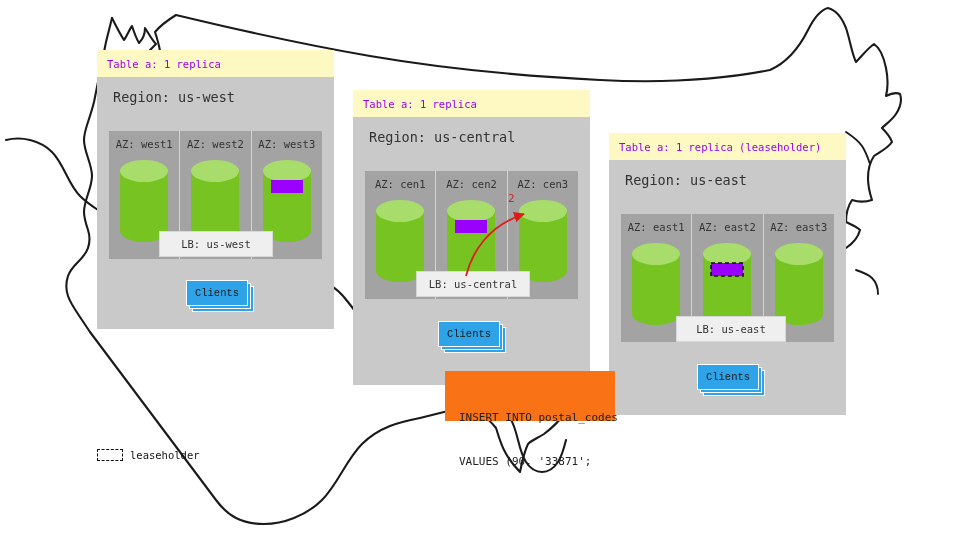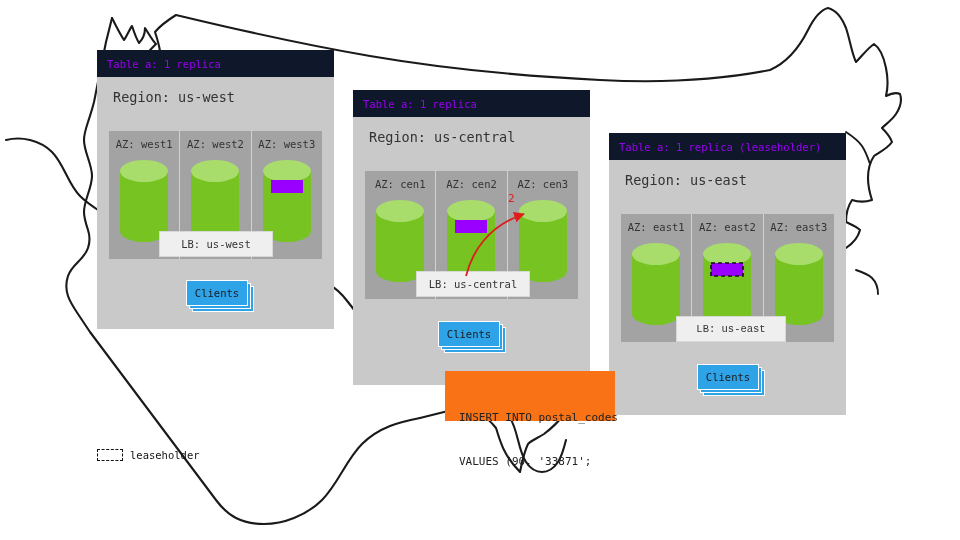--- a/index.html
+++ b/index.html
@@ -9,21 +9,21 @@
     font-family:"DejaVu Sans Mono","Liberation Mono",monospace;
   }
   #stage{position:absolute;inset:0;width:960px;height:540px;}
 
   
   #usmap{position:absolute;left:0;top:0;width:960px;height:540px;z-index:1;}
 
   
   .region{position:absolute;z-index:5;}
   .region-head{
-    background:#0f172a;
+    background:#fef9c3;
     color:#9a00f5;
     font-size:10.5px;
     letter-spacing:0px;
     padding:8px 10px 7px 10px;
     box-sizing:border-box;
     white-space:nowrap;
   }
   .region-body{
     background:#c9c9c9;
     box-sizing:border-box;
@@ -83,21 +83,21 @@
   .clients .card{
     position:absolute;
     background:#2ea3e8;
     border:1px solid #ffffff;
     box-sizing:border-box;
   }
   .clients .c3{left:6px;top:6px;width:62px;height:26px;}
   .clients .c2{left:3px;top:3px;width:62px;height:26px;}
   .clients .c1{left:0;top:0;width:62px;height:26px;
     display:flex;align-items:center;justify-content:center;
-    color:#1b1b1b;font-size:10.5px;}
+    color:#1b1b1b;font-size:10.5px;font-family:Liberation Mono, monospace;}
 
   
   .sqlbox{
     position:absolute;
     background:#f97316;
     box-sizing:border-box;
     padding:10px 14px;
     font-size:11px;
     color:#222;
     line-height:1.35;
@@ -335,21 +335,21 @@
           <div class="az-label">AZ: east3</div>
           <div class="cyl">
             <svg width="52" height="86" viewBox="0 0 52 86">
               <path d="M2,13 L2,73 A24,11 0 0 0 50,73 L50,13 Z" fill="#76c322"></path>
               <ellipse cx="26" cy="13" rx="24" ry="11" fill="#a8dd6c"></ellipse>
             </svg>
           </div>
         </div>
       </div>
     </div>
-    <div class="lb" style="left:67px;top:183px;width:110px;font-family:Liberation Mono, monospace;">LB: us-east</div>
+    <div class="lb" style="left:67px;top:183px;width:110px;">LB: us-east</div>
     <div class="clients" style="left:88px;top:231px;">
       <div class="card c3"></div>
       <div class="card c2"></div>
       <div class="card c1">Clients</div>
     </div>
   </div>
 
   <div class="legend" style="left:97px;top:449px;">
     <div class="legend-swatch"></div>
     <div class="legend-text">leaseholder</div>

